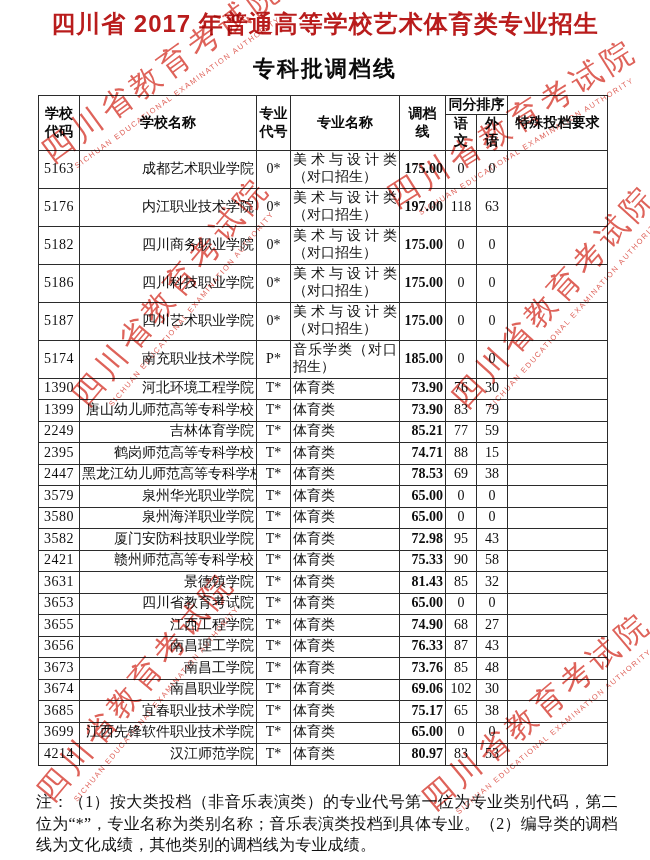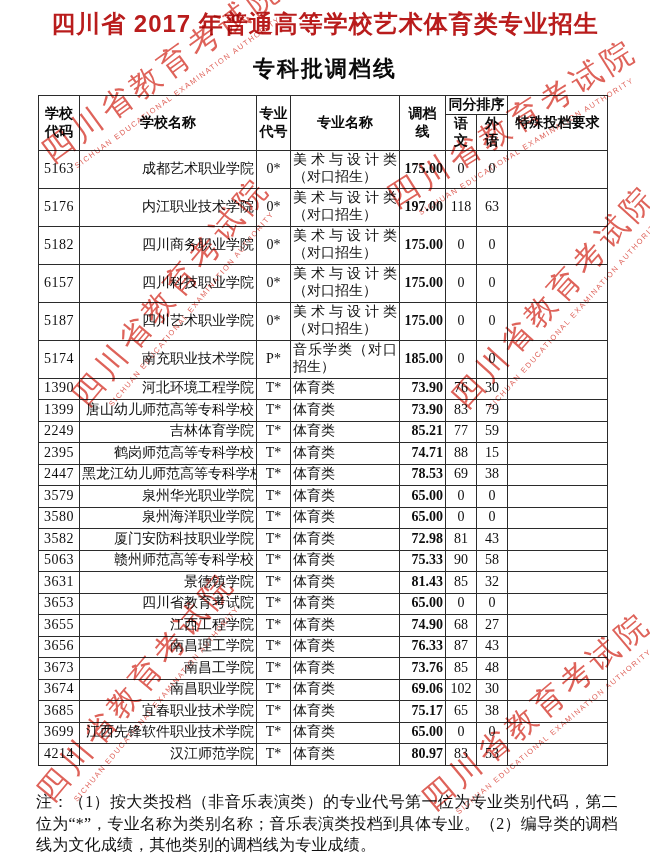--- a/index.html
+++ b/index.html
@@ -125,21 +125,21 @@
           <td class="c-code">5182</td>
           <td class="c-name">四川商务职业学院</td>
           <td class="c-mcode">0*</td>
           <td class="c-major">美术与设计类（对口招生）</td>
           <td class="c-score">175.00</td>
           <td class="c-num">0</td>
           <td class="c-num">0</td>
           <td class="c-special"></td>
         </tr>
         <tr class="row-tall">
-          <td class="c-code">6157</td>
+          <td class="c-code">5186</td>
           <td class="c-name">四川科技职业学院</td>
           <td class="c-mcode">0*</td>
           <td class="c-major">美术与设计类（对口招生）</td>
           <td class="c-score">175.00</td>
           <td class="c-num">0</td>
           <td class="c-num">0</td>
           <td class="c-special"></td>
         </tr>
         <tr class="row-tall">
           <td class="c-code">5187</td>
@@ -230,26 +230,26 @@
           <td class="c-num">0</td>
           <td class="c-num">0</td>
           <td class="c-special"></td>
         </tr>
         <tr class="row-short">
           <td class="c-code">3582</td>
           <td class="c-name">厦门安防科技职业学院</td>
           <td class="c-mcode">T*</td>
           <td class="c-major">体育类</td>
           <td class="c-score">72.98</td>
-          <td class="c-num">81</td>
+          <td class="c-num">95</td>
           <td class="c-num">43</td>
           <td class="c-special"></td>
         </tr>
         <tr class="row-short">
-          <td class="c-code">5063</td>
+          <td class="c-code">2421</td>
           <td class="c-name">赣州师范高等专科学校</td>
           <td class="c-mcode">T*</td>
           <td class="c-major">体育类</td>
           <td class="c-score">75.33</td>
           <td class="c-num">90</td>
           <td class="c-num">58</td>
           <td class="c-special"></td>
         </tr>
         <tr class="row-short">
           <td class="c-code">3631</td>

